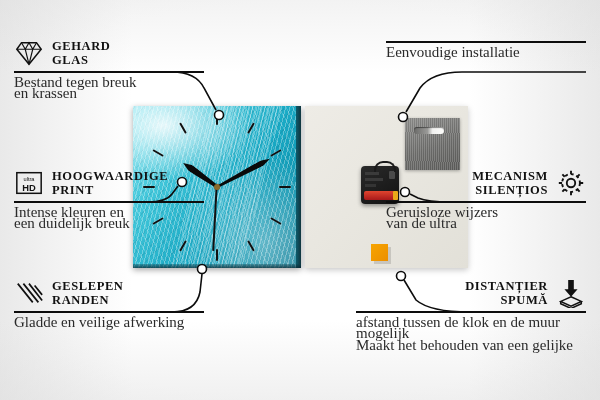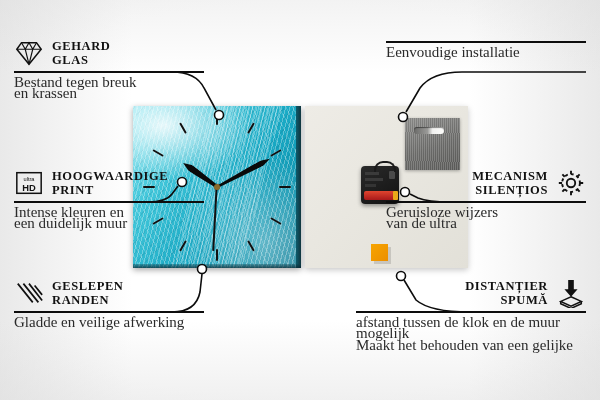--- a/index.html
+++ b/index.html
@@ -233,21 +233,21 @@
         <text x="16" y="14" font-family="Liberation Sans, sans-serif" font-size="6" text-anchor="middle" fill="#111">ultra</text>
         <text x="16" y="24" font-family="Liberation Sans, sans-serif" font-size="10" font-weight="bold" text-anchor="middle" fill="#111">HD</text>
       </svg>
       <div>
         <div class="title">HOOGWAARDIGE</div>
         <div class="title">PRINT</div>
       </div>
     </div>
     <div class="rule"></div>
     <div class="sub">Intense kleuren en</div>
-    <div class="sub">een duidelijk muur</div>
+    <div class="sub">een duidelijk breuk</div>
   </div>
 
   <div class="feat left" id="f3">
     <div class="head">
       <svg class="ico" viewBox="0 0 32 32">
         <path d="M4 6 L20 26 M10 6 L26 26 M16 6 L30 24 M22 8 L30 18" stroke="#111" stroke-width="1.8" fill="none"></path>
       </svg>
       <div>
         <div class="title">GESLEPEN</div>
         <div class="title">RANDEN</div>

